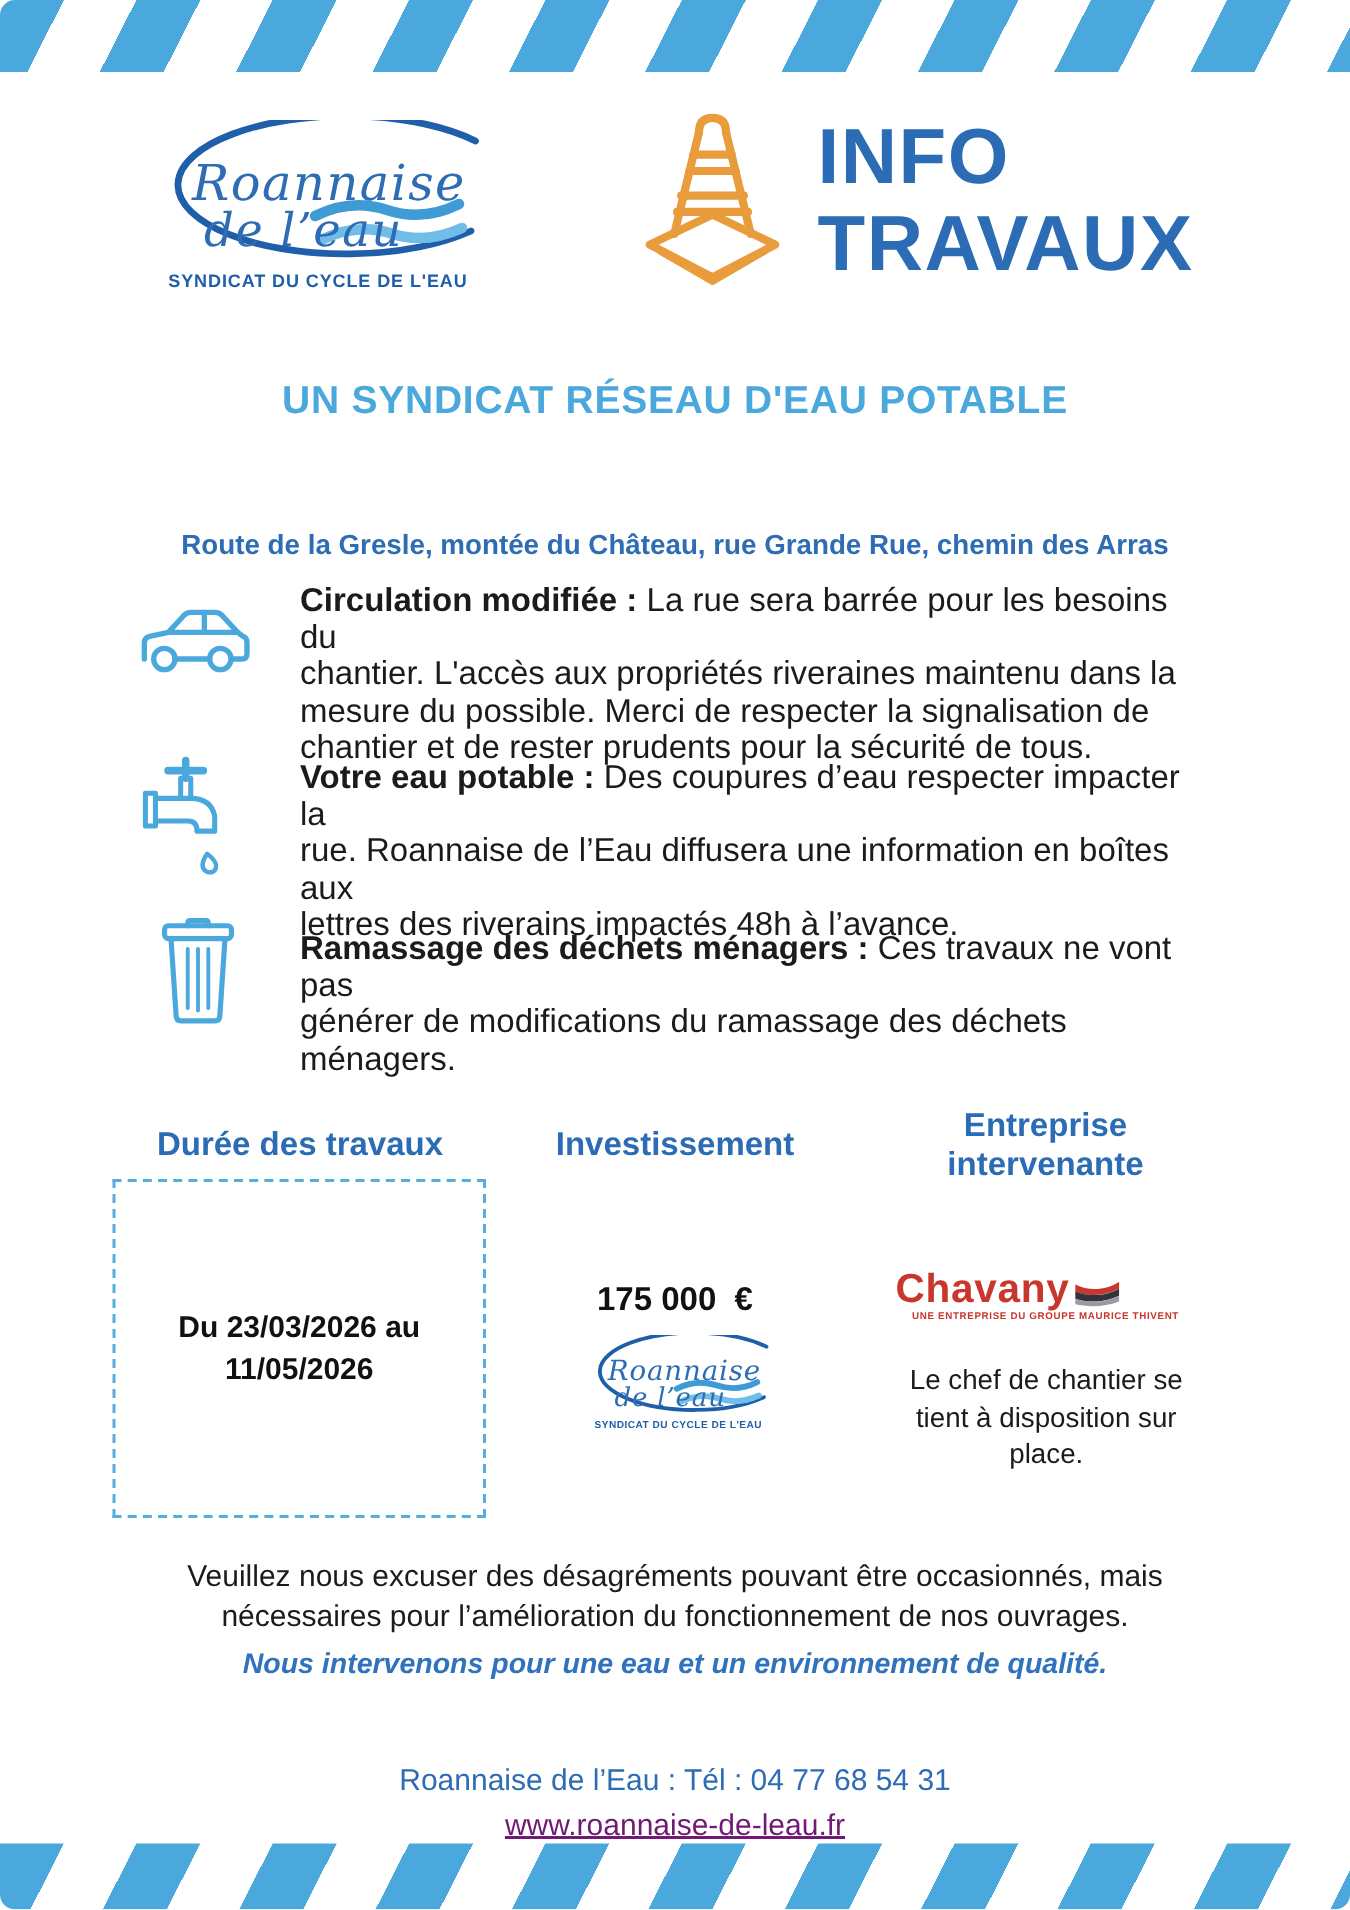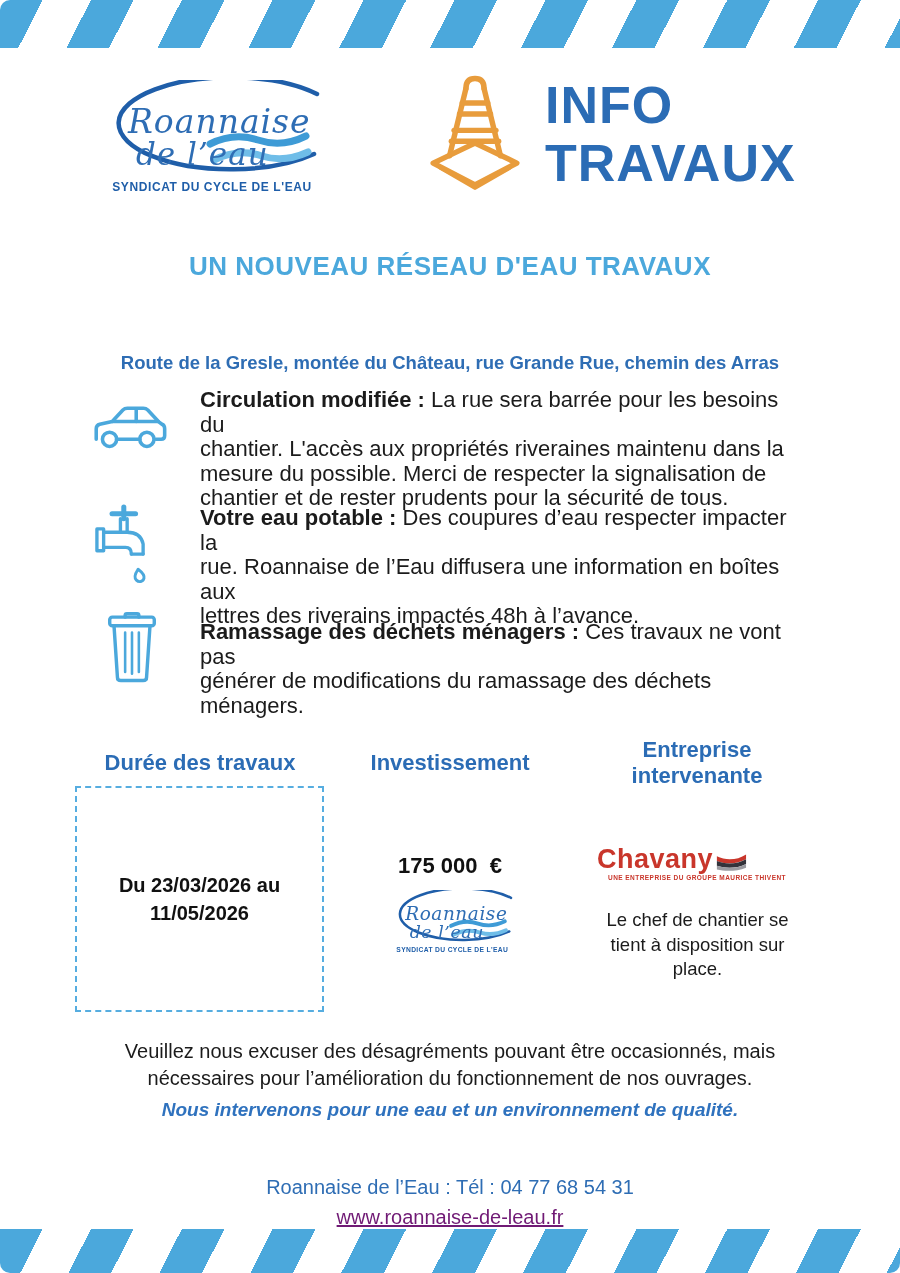--- a/index.html
+++ b/index.html
@@ -112,21 +112,21 @@
       <path d="M17 103 L55 125 L93 103" stroke-width="5"></path>
     </svg>
   </div>
 
   <div class="info-title">
     <div>INFO</div>
     <div>TRAVAUX</div>
   </div>
 
   <div class="headline">
-    <div>UN NOUVEAU RÉSEAU D'EAU TRAVAUX</div>
+    <div>UN SYNDICAT RÉSEAU D'EAU POTABLE</div>
   </div>
 
   <div class="streets">Route de la Gresle, montée du Château, rue Grande Rue, chemin des Arras</div>
 
   <div class="nicon ni1">
     <svg width="80" height="56" viewBox="0 0 90 60" fill="none" stroke="#4BA8DC" stroke-width="4" stroke-linecap="round" stroke-linejoin="round">
       <path d="M7 45 V33 Q7 29 11 28 L25 25 L37 12 Q39 10 42 10 H60 Q63 10 65 12 L77 25 L81 28 Q84 29 84 33 V41 Q84 45 80 45 H74"></path>
       <path d="M25 25 H77"></path>
       <path d="M52 11 V25"></path>
       <path d="M30 45 H56"></path>

